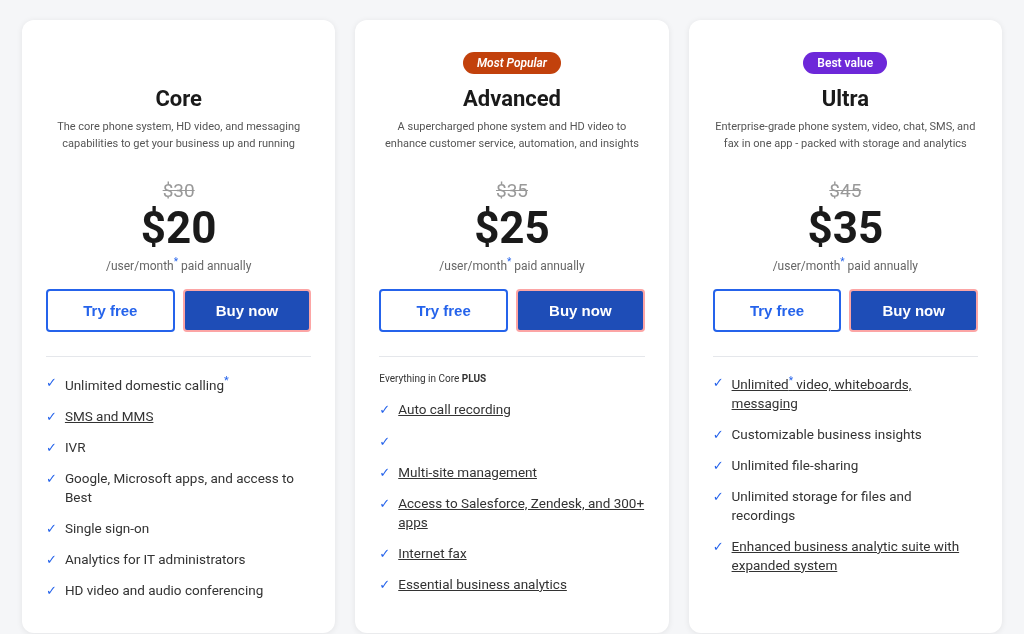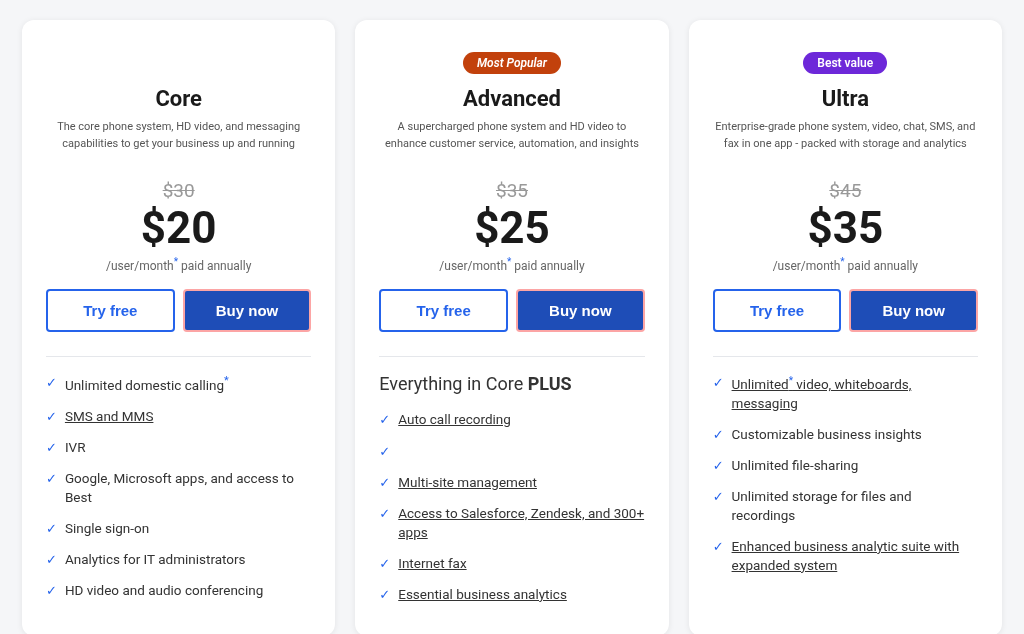--- a/index.html
+++ b/index.html
@@ -101,21 +101,21 @@
       background: #fff;
       border: 2px solid #2563eb;
       color: #2563eb;
     }
     .btn-solid {
       background: #1e4db7;
       color: #fff;
       border: 2px solid #fca5a5;
     }
     .plus-line {
-      font-size: 18px;
+      font-size: 10px;
       color: #333;
       margin-bottom: 16px;
     }
     .plus-line strong { font-weight: 700; }
     .feature-list {
       list-style: none;
       display: flex;
       flex-direction: column;
       gap: 12px;
     }

